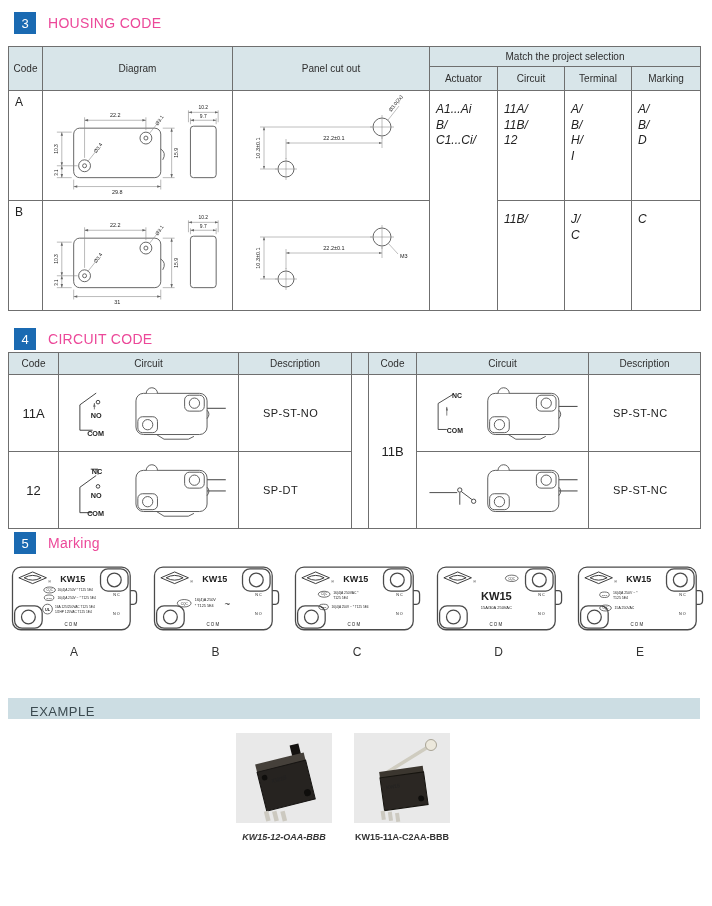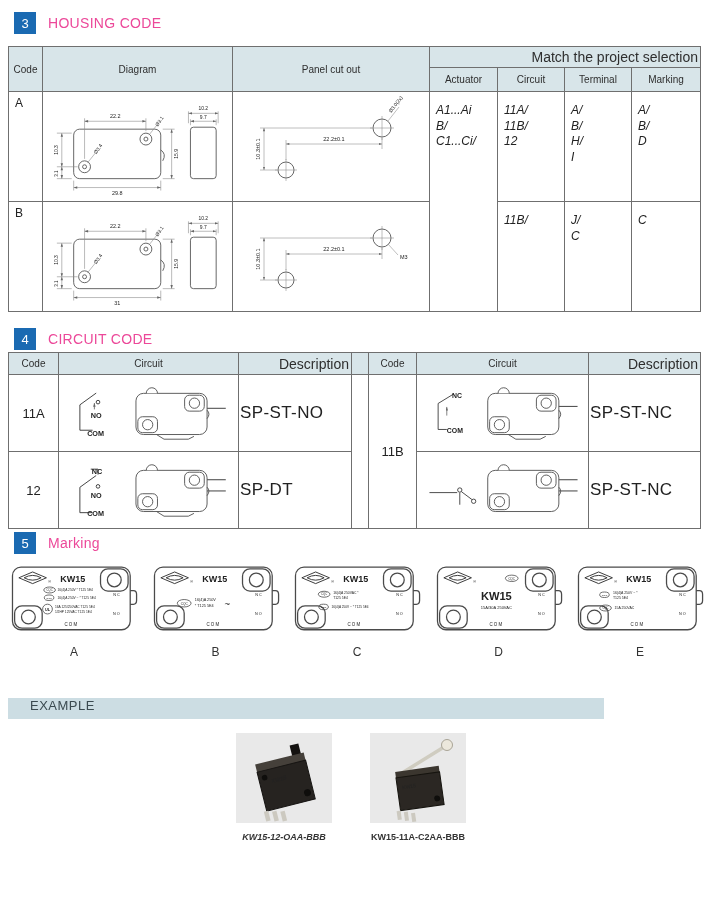--- a/index.html
+++ b/index.html
@@ -5,40 +5,40 @@
   html,body{margin:0;padding:0;background:#fff;}
   #page{position:relative;width:712px;height:906px;background:#fff;overflow:hidden;
         font-family:"Liberation Sans",sans-serif;color:#222;}
   .sec-head{position:absolute;display:flex;align-items:center;gap:12px;}
   .num-badge{width:22px;height:22px;background:#1a6ab2;color:#fff;display:flex;
              align-items:center;justify-content:center;font-size:13px;}
   .sec-title{font-size:14px;color:#ec4899;letter-spacing:.3px;}
   table.dtable{border-collapse:collapse;table-layout:fixed;position:absolute;left:8px;}
   .dtable th,.dtable td{border:1px solid #6f6f6f;}
   .dtable th{background:#d8e5e9;font-weight:400;font-size:10px;color:#2e2e2e;padding:2px;}
-  th.match{font-size:14px;text-align:right;}
+  th.match{font-size:10px;}
   td.codecell{font-size:12px;vertical-align:top;padding:4px 0 0 6px;}
   td.txt{font-size:12px;vertical-align:top;padding:11px 6px;line-height:1.3;font-style:italic;}
   td.diag{padding:0;text-align:center;vertical-align:middle;background:#fff;}
   .ml{white-space:pre-line;}
   td.ccode{text-align:center;vertical-align:middle;font-size:13px;}
-  td.cdesc{font-size:17px;padding-left:1px;vertical-align:middle;letter-spacing:.4px;}
+  td.cdesc{font-size:11px;padding-left:24px;vertical-align:middle;letter-spacing:.4px;}
   td.cdiag{padding:9px;vertical-align:middle;}
   .ckt{display:flex;align-items:center;justify-content:center;gap:2px;}
   svg text{font-family:"Liberation Sans",sans-serif;fill:#222;}
   .d55{font-size:5.5px;} .d50{font-size:5px;} .d45{font-size:4.5px;}
   .schtxt{font-size:8px;font-weight:600;}
   .mk{fill:none;stroke:#555;stroke-width:0.8;}
   .mt{font-size:8.5px;font-weight:bold;}
   #marking-row{position:absolute;left:10px;top:564px;width:694px;display:flex;
                justify-content:space-between;}
   .mlabel-block{width:128px;text-align:center;}
   .mletter{font-size:12px;color:#333;margin-top:7px;}
-  #example-banner{position:absolute;left:8px;top:698px;width:596px;height:21px;
-                  background:#ccdde3;display:flex;align-items:flex-start;}
+  #example-banner{position:absolute;left:8px;top:698px;width:692px;height:21px;
+                  background:#ccdde3;display:flex;align-items:flex-end;}
   #example-banner span{font-size:13px;color:#3b4a50;padding-left:22px;letter-spacing:.5px;}
   .ex-item{position:absolute;top:733px;width:140px;text-align:center;}
   .ex-tile{width:96px;height:90px;margin:0 auto;background:#e9e9e9;}
   .ex-cap{margin-top:9px;font-size:9px;font-weight:700;color:#333;}
 </style>
 </head>
 <body>
 
 <div id="page">
 
@@ -456,21 +456,21 @@
           <text x="36" y="47" font-size="5.5" fill="#d8d2c2">KW15</text>
           <rect x="21" y="73" width="4.5" height="10" fill="#ccc9c0"></rect>
           <rect x="29" y="75" width="4.5" height="10" fill="#ccc9c0"></rect>
           <rect x="37" y="77" width="4.5" height="10" fill="#ccc9c0"></rect>
         </g>
       </svg>
     </div>
     <div class="ex-cap">KW15-12-OAA-BBB</div>
   </div>
 
-  <div class="ex-item" style="left:348px;">
+  <div class="ex-item" style="left:332px;">
     <div class="ex-tile">
       <svg viewBox="0 0 96 90" width="96" height="90">
         <line x1="32" y1="40" x2="74" y2="14" stroke="#cfccc0" stroke-width="3.5"></line>
         <circle cx="77" cy="12" r="5.5" fill="#ece8dc" stroke="#a9a496" stroke-width="1"></circle>
         <g transform="rotate(-8 48 58)">
           <rect x="28" y="36" width="44" height="7" fill="#3b362f"></rect>
           <rect x="28" y="42" width="44" height="33" fill="#2b2723" stroke="#16140f" stroke-width="1"></rect>
           <circle cx="66" cy="68" r="3" fill="#0f0e0c"></circle>
           <text x="33" y="54" font-size="5" fill="#d8d2c2">KW15</text>
           <rect x="24" y="75" width="4" height="9" fill="#ccc9c0"></rect>

